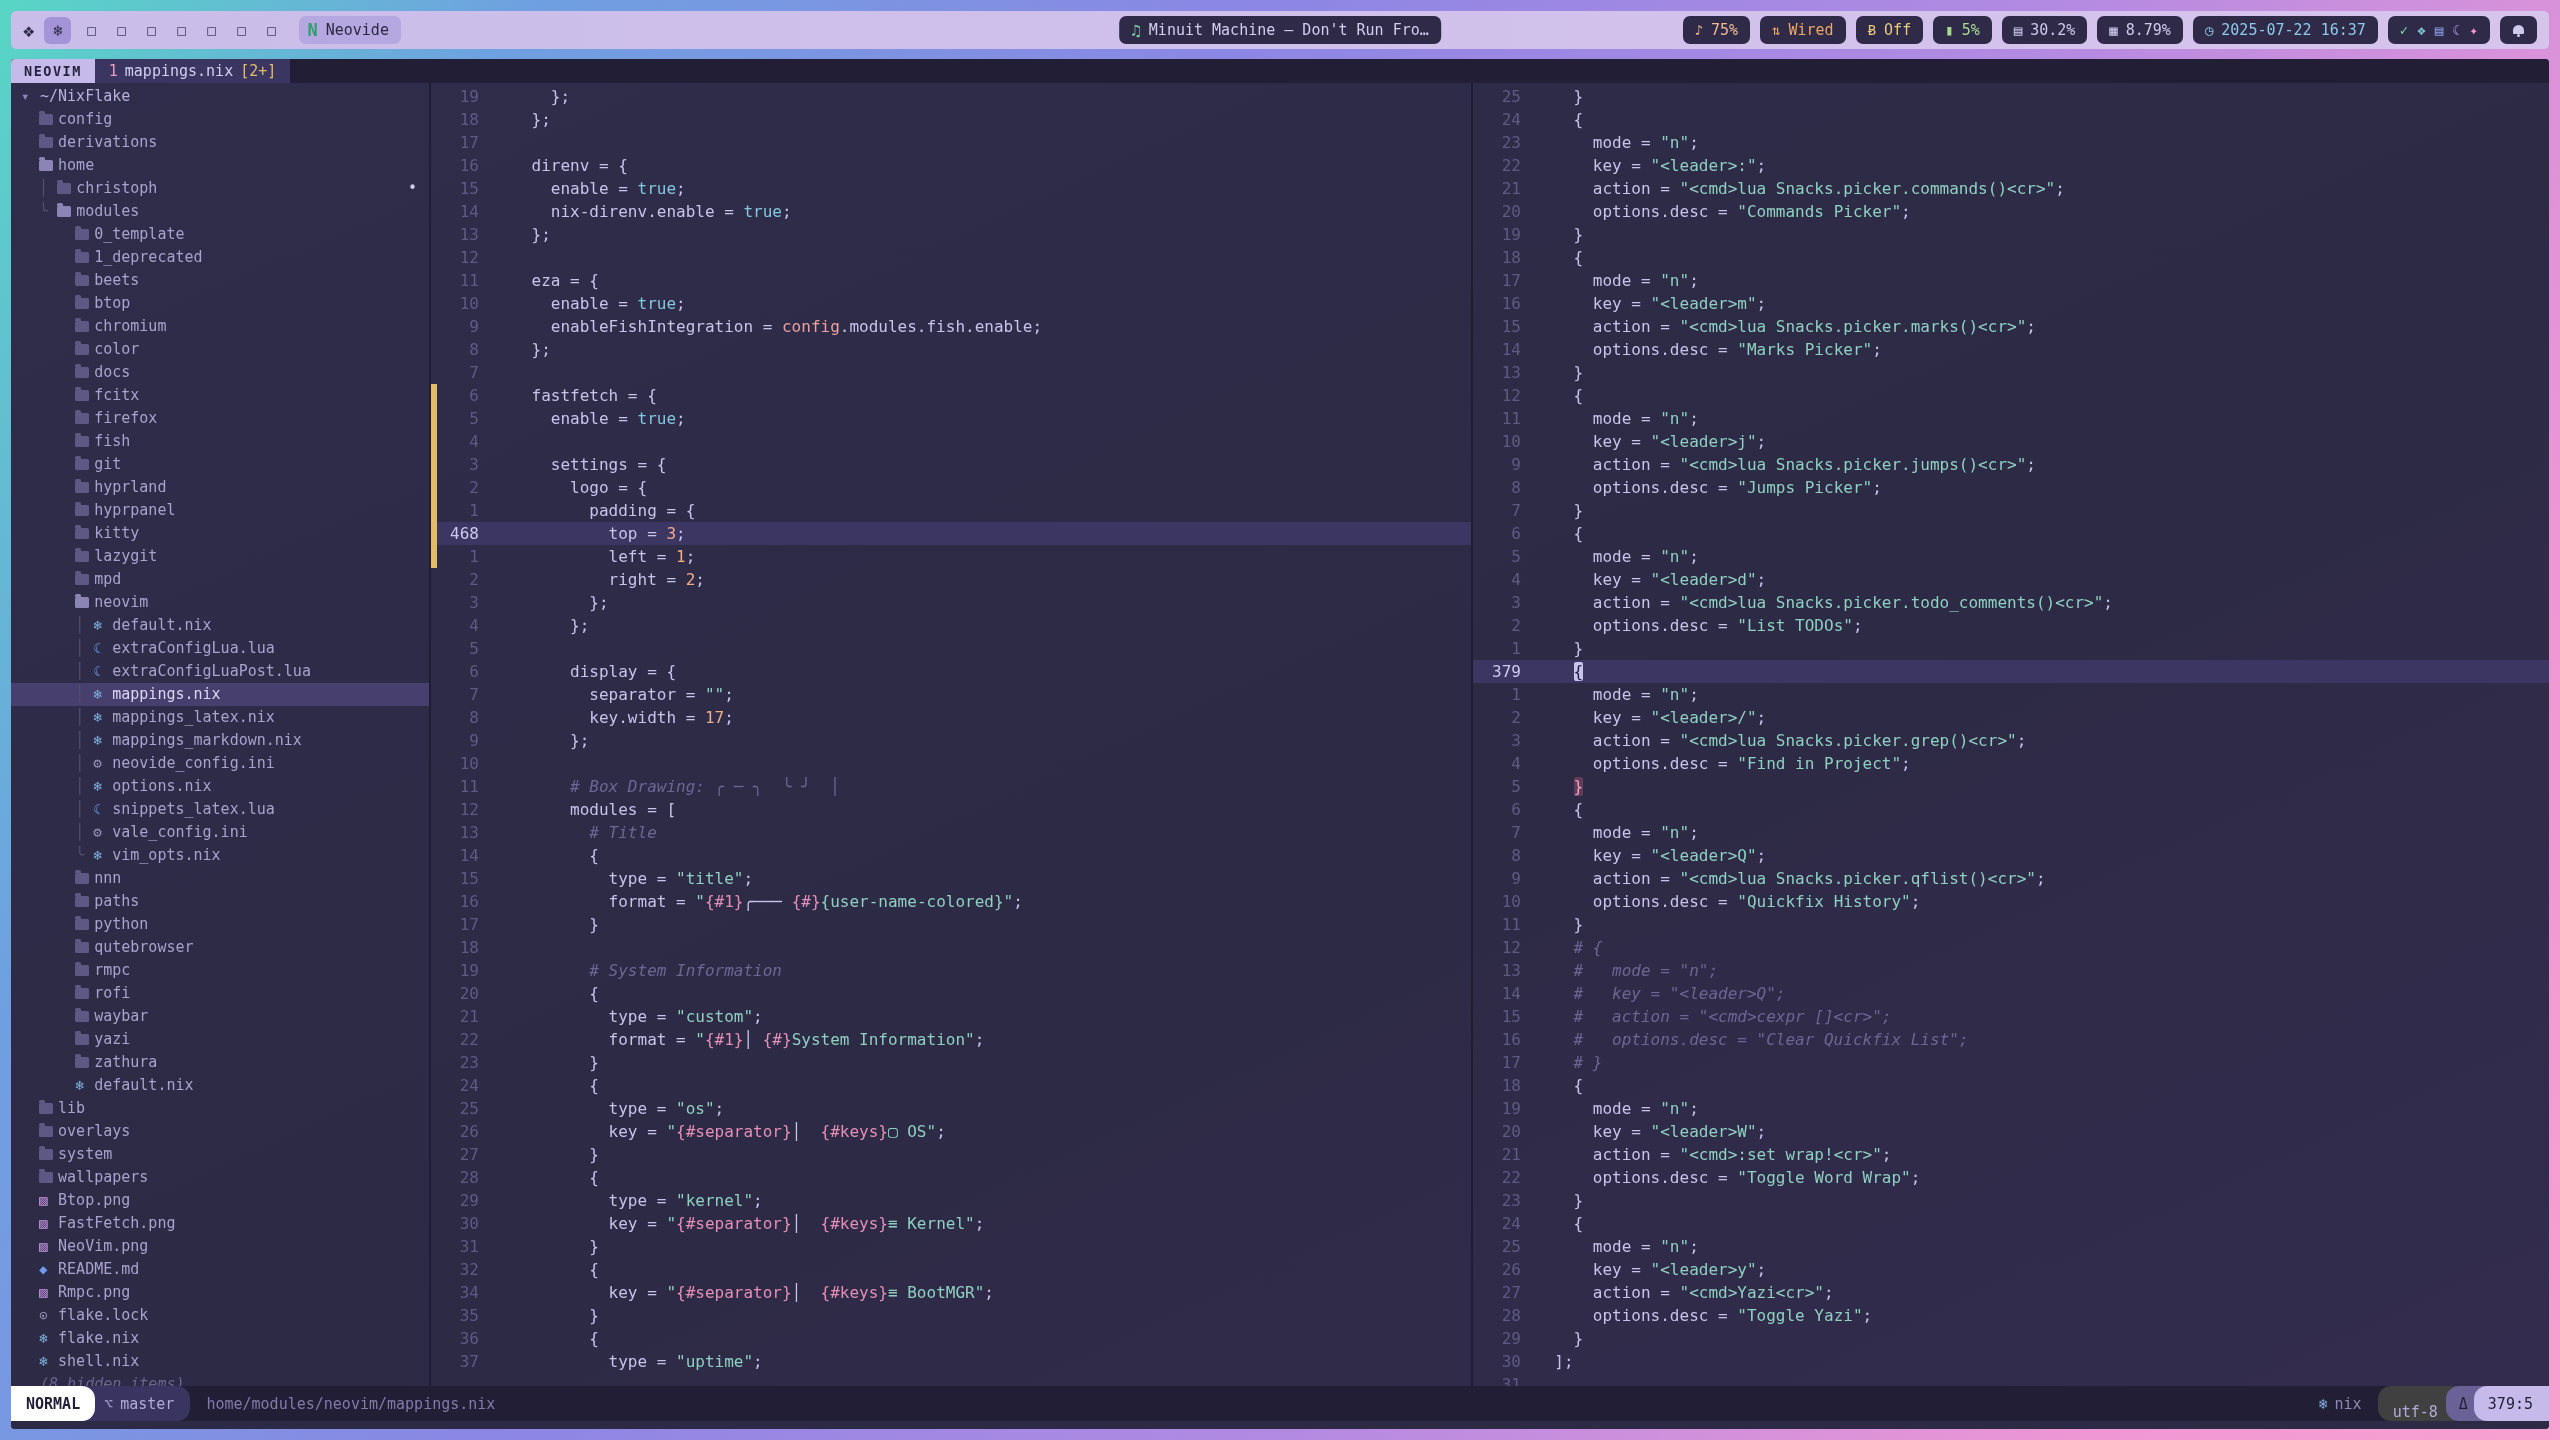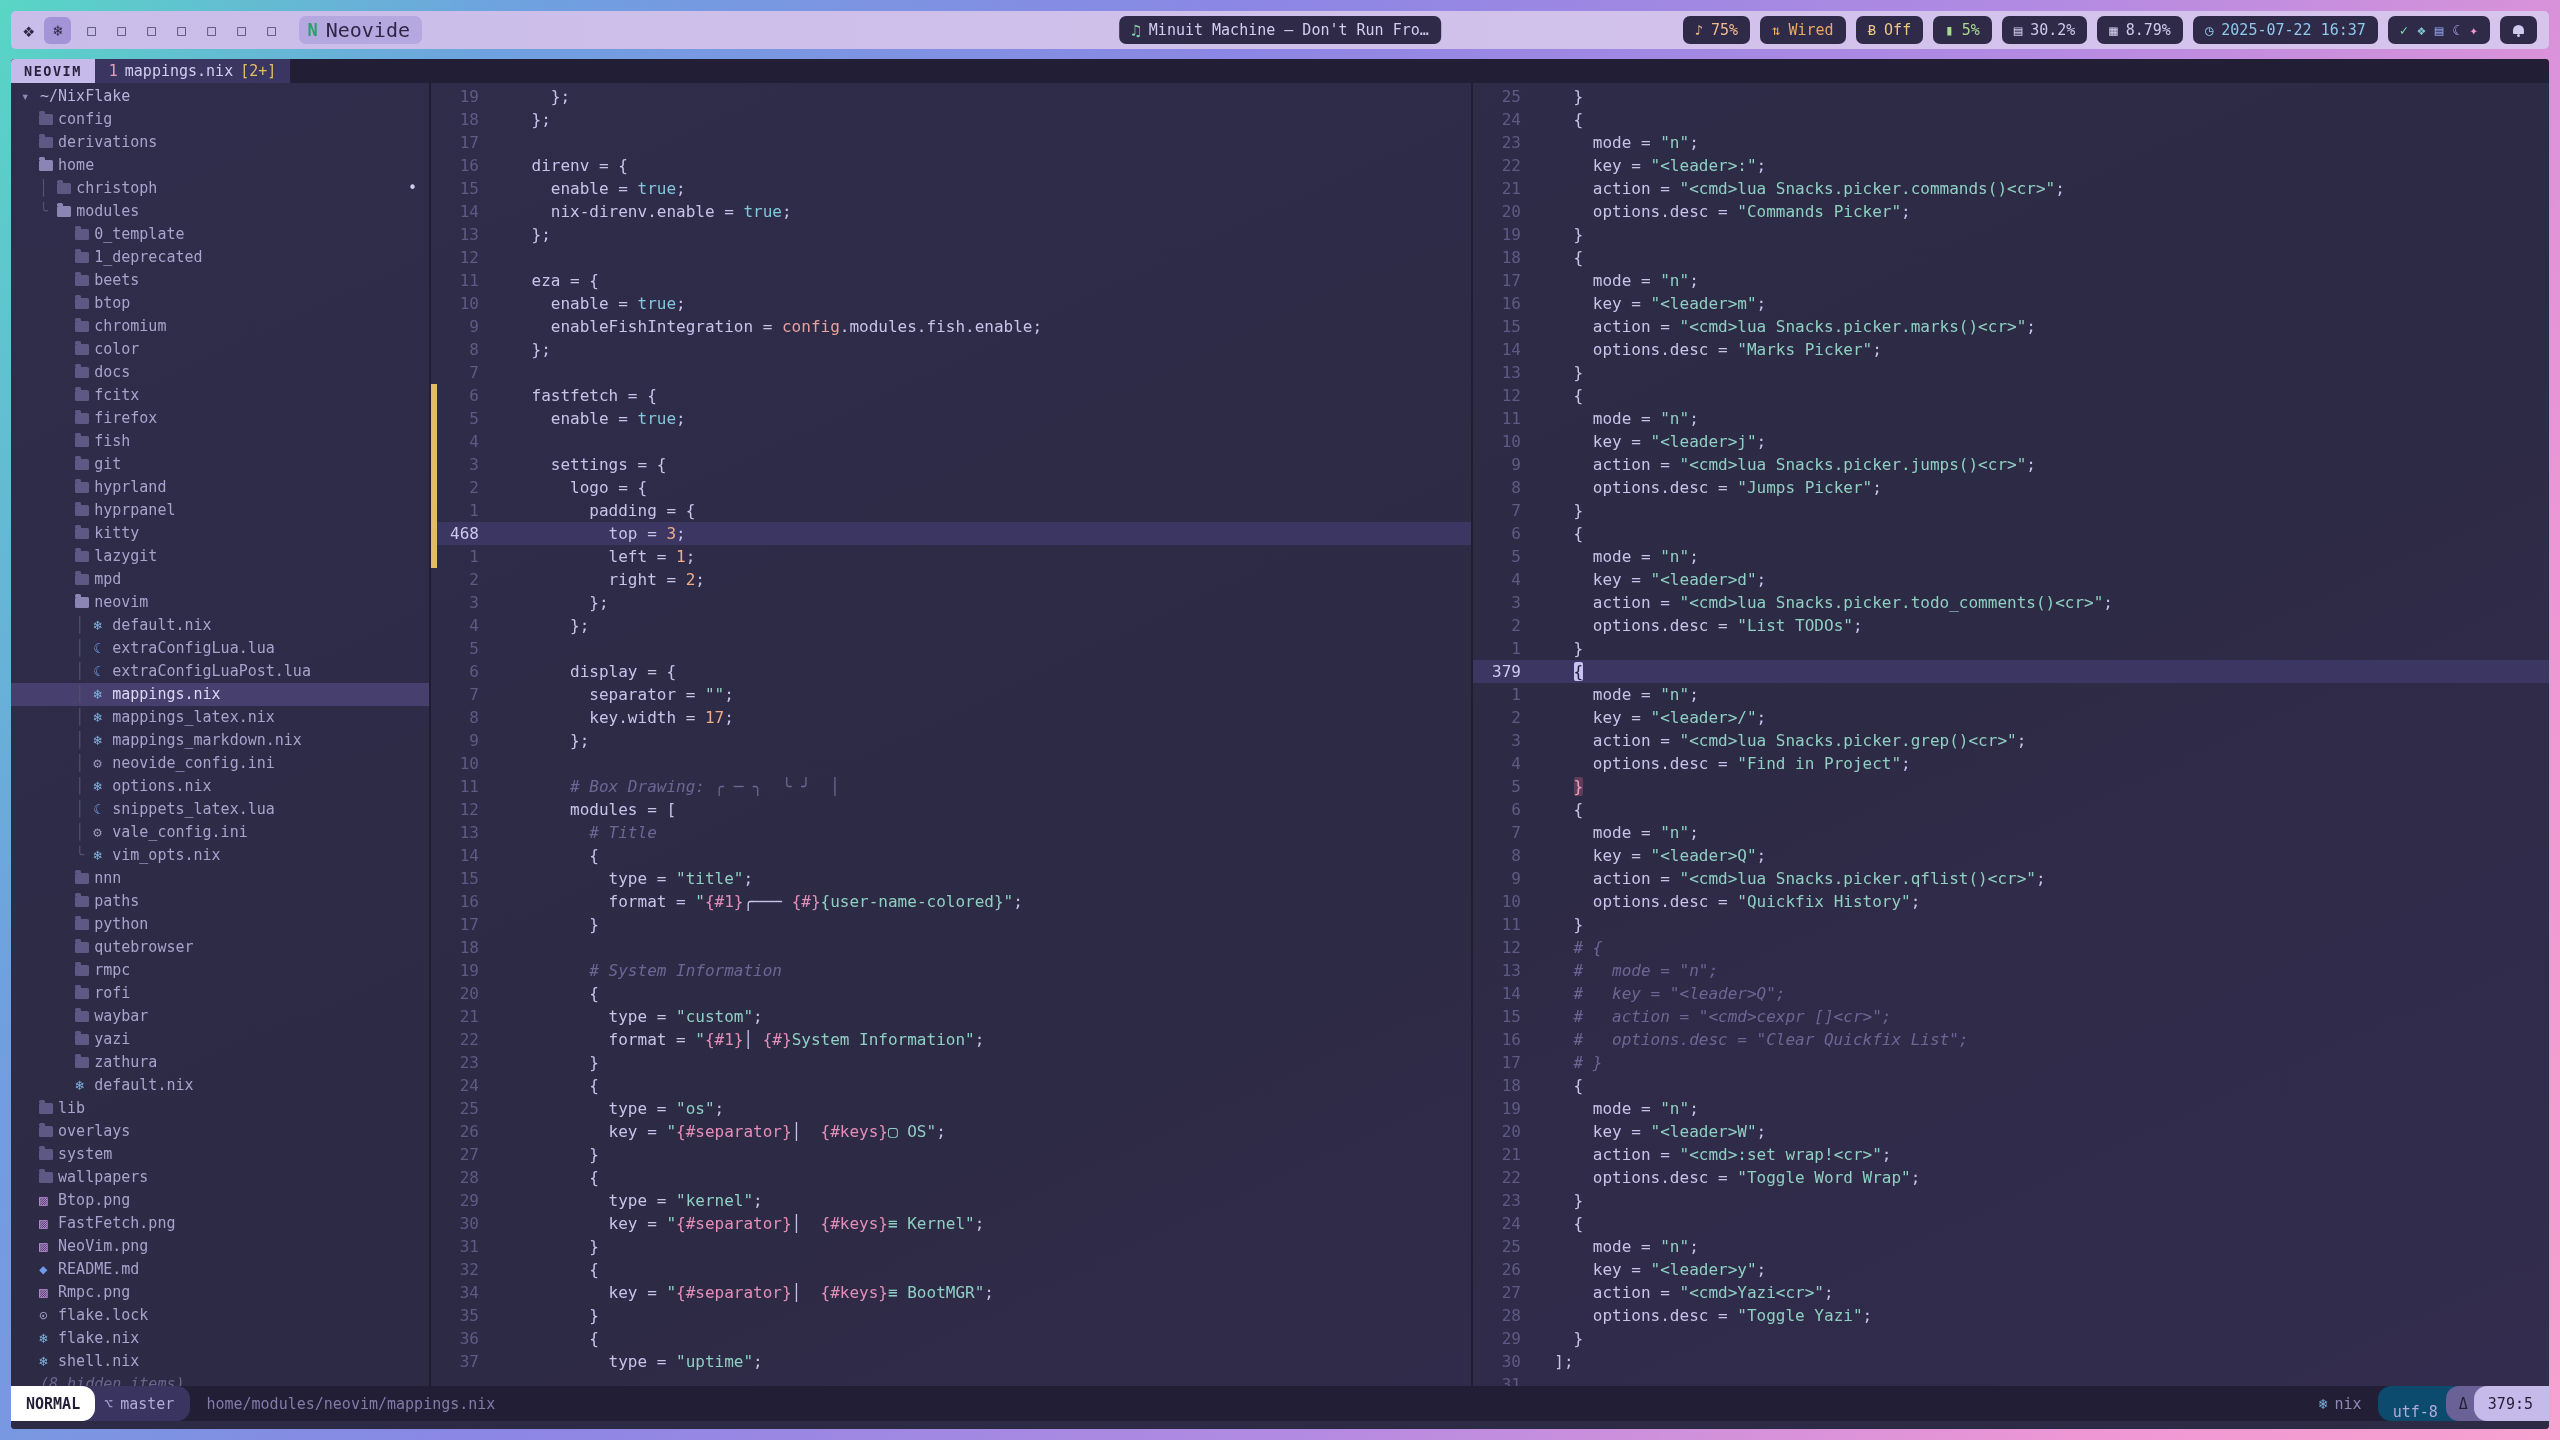--- a/index.html
+++ b/index.html
@@ -14,21 +14,21 @@
   .topbar{flex:0 0 38px;background:linear-gradient(90deg,#c9bde9,#d6c4ec);border-radius:5px;
     display:flex;align-items:center;padding:0 12px;margin-bottom:10px;position:relative;color:#2e2a48}
   .tb-left{display:flex;align-items:center;gap:10px}
   .tb-glyph{font-size:19px;color:#2e2a48;font-weight:bold}
   .ws-active{width:27px;height:27px;background:#a394d8;border-radius:6px;display:inline-flex;
     align-items:center;justify-content:center;font-size:16px;color:#2b2744}
   .ws-sq{width:20px;text-align:center;font-size:14px;color:#453f66}
   .app-badge{display:inline-flex;align-items:center;gap:8px;background:#b5a7e0;border-radius:7px;
     padding:3px 12px 3px 8px;height:28px;margin-left:8px}
   .app-n{font-weight:bold;color:#2f9e6e;font-size:17px}
-  .app-name{font-size:20px;color:#2b2744}
+  .app-name{font-size:15px;color:#2b2744}
   .tb-center{position:absolute;left:50%;top:50%;transform:translate(-50%,-50%)}
   .tb-right{margin-left:auto;display:flex;align-items:center;gap:10px}
   .badge{background:#2e2a48;color:#cfc9ec;border-radius:7px;padding:0 12px;height:28px;
     display:inline-flex;align-items:center;gap:8px;font-size:15px;white-space:nowrap}
   .badge .b-icon{font-size:14px}
   .media .m-icon{color:#7fd0a8;font-size:16px}
   .media .m-title{color:#d3cdf0}
   .tray{gap:9px}
   .tray span{font-size:14px}
   .bell{width:13px;height:13px;position:relative;display:inline-block}
@@ -87,21 +87,21 @@
   .statusline{flex:0 0 26px;background:#211e36;display:flex;align-items:center;font-size:15px;color:#837ba8}
   .sl-mode{background:#ffffff;color:#211e36;font-weight:bold;height:100%;display:flex;align-items:center;
     padding:0 15px;border-radius:0 13px 13px 0;position:relative;z-index:2}
   .sl-branch{background:#3a3560;color:#b3abd8;height:100%;display:flex;align-items:center;gap:7px;
     padding:0 16px 0 22px;border-radius:0 13px 13px 0;margin-left:-13px;z-index:1}
   .sl-bicon{color:#9a92c2}
   .sl-path{margin-left:16px;color:#837ba8}
   .sl-right{margin-left:auto;display:flex;align-items:center;height:100%}
   .sl-ft{display:flex;align-items:center;gap:7px;color:#8f88b4;margin-right:16px}
   .ft-icon{color:#7fb2dc}
-  .sl-enc{background:#0c4a6e;color:#b3abd8;height:100%;display:flex;align-items:center;
+  .sl-enc{background:#404040;color:#b3abd8;height:100%;display:flex;align-items:center;
     padding:17px 20px 0 15px;border-radius:13px 0 0 13px;margin-right:-12px}
   .sl-delta{background:#6a6296;color:#211e36;height:100%;display:flex;align-items:center;
     padding:0 18px 0 13px;border-radius:13px 0 0 13px;margin-right:-12px;z-index:1}
   .sl-pos{background:#c5bae9;color:#211e36;font-weight:normal;height:100%;display:flex;align-items:center;
     padding:0 16px 0 14px;border-radius:13px 0 0 13px;z-index:2}
   .cmdstrip{flex:0 0 8px;background:#2d2a45}
 </style>
 </head>
 <body>
 

